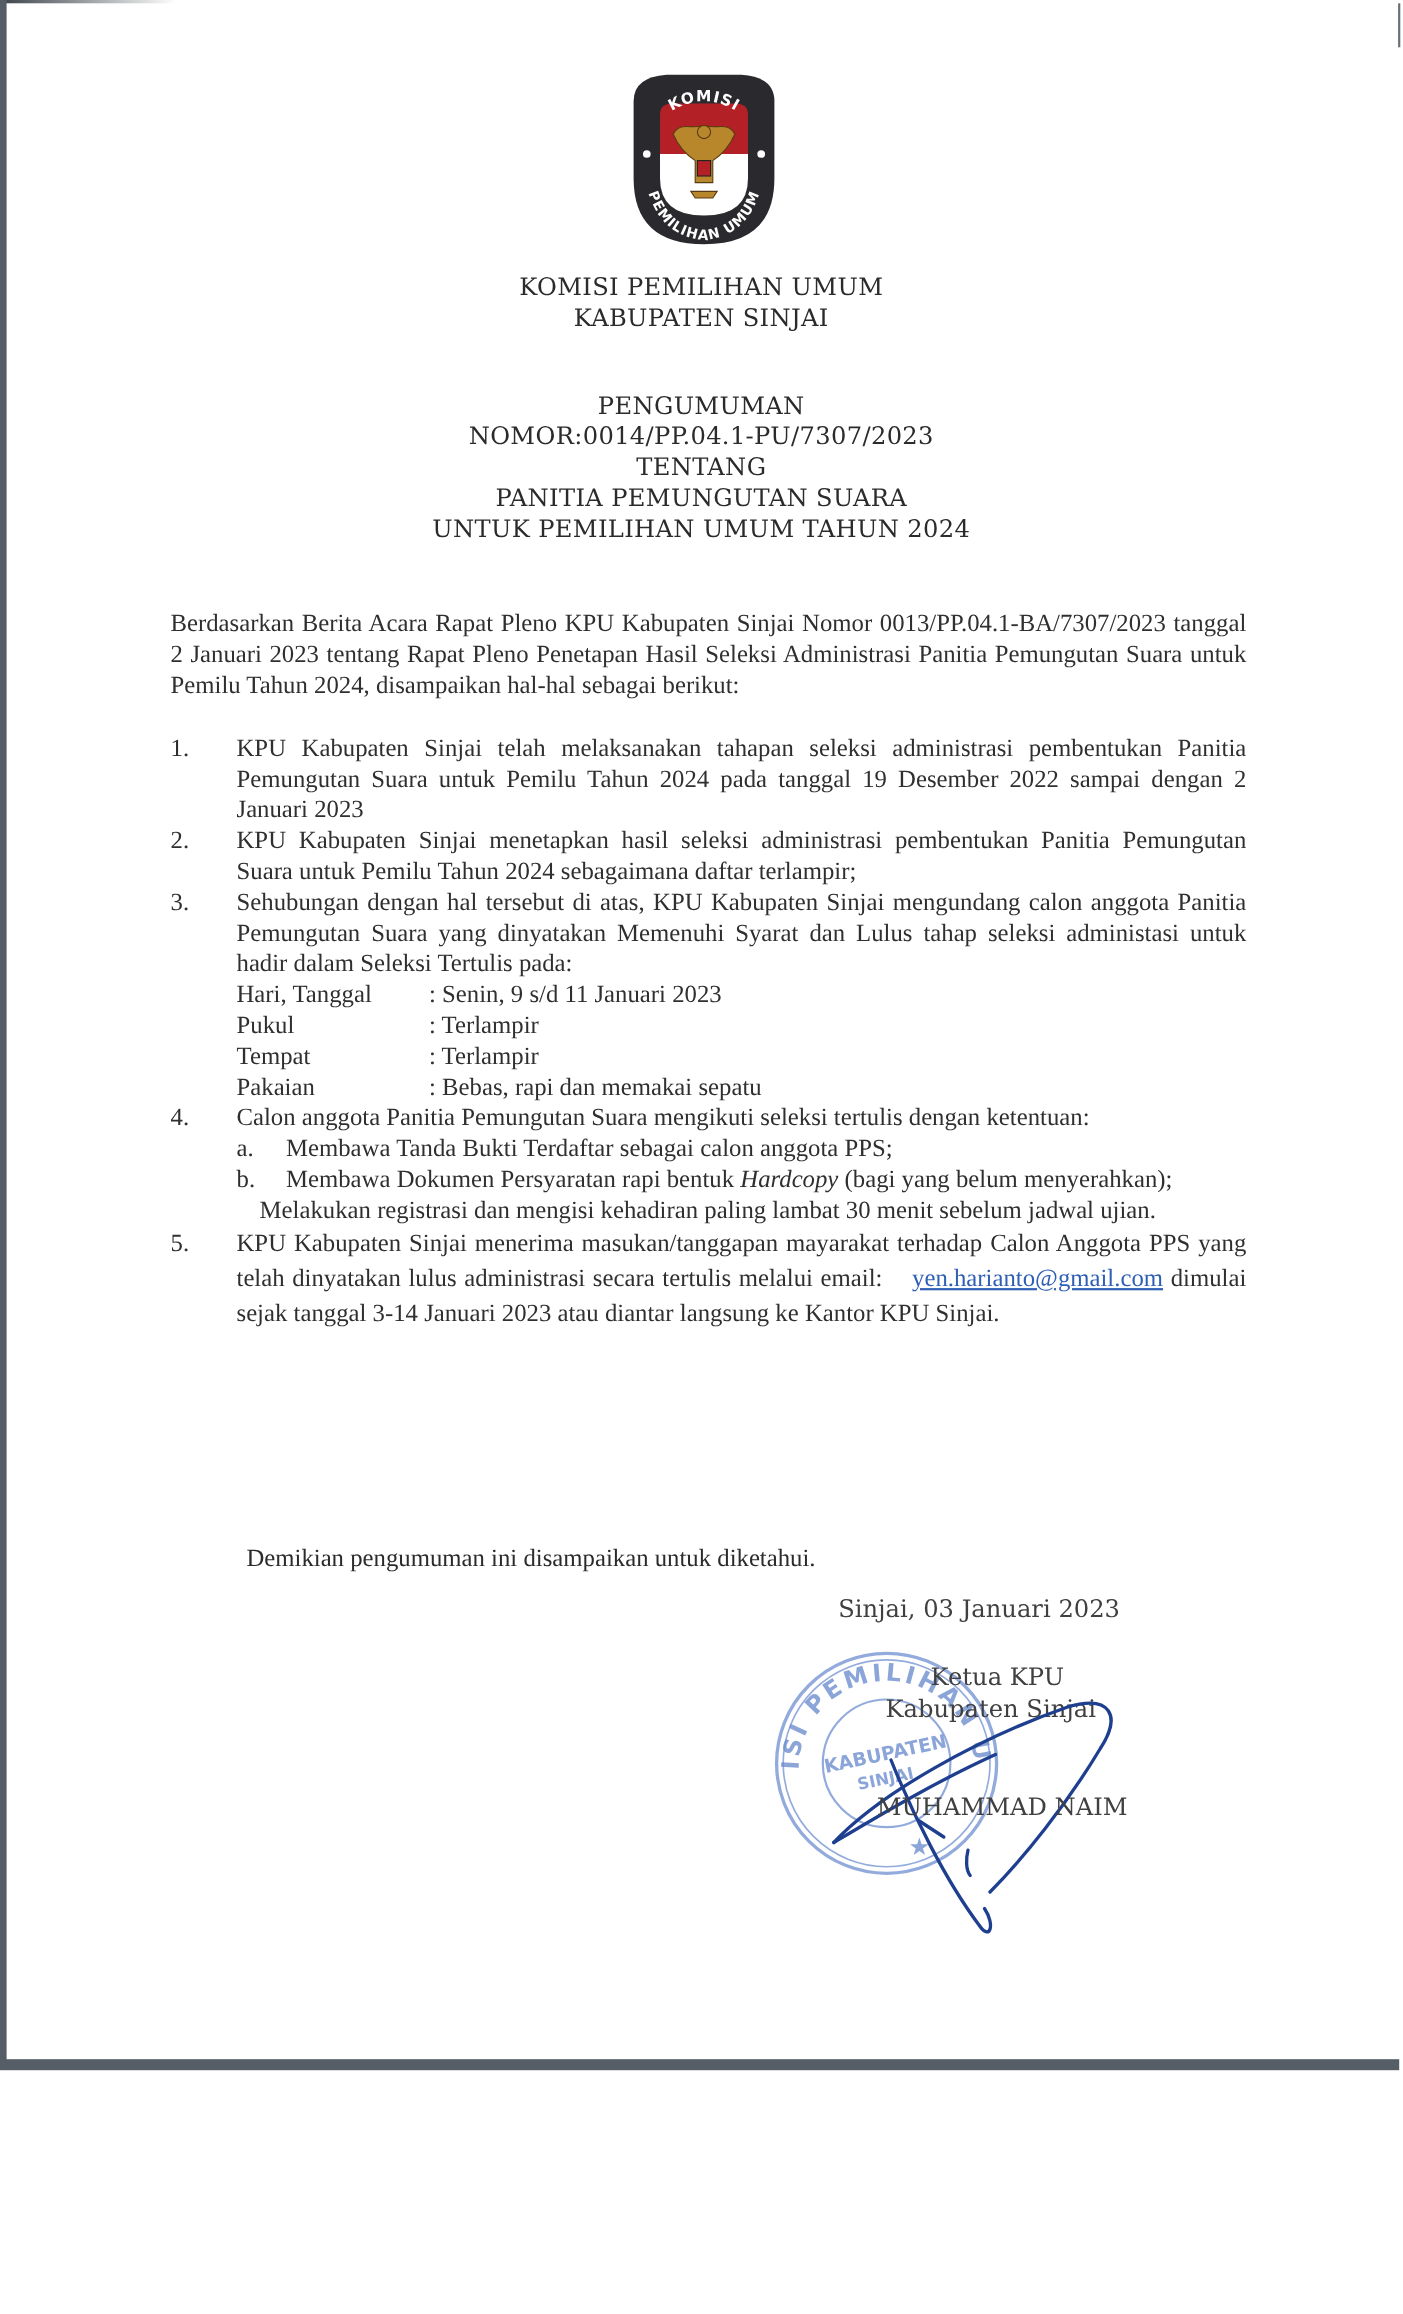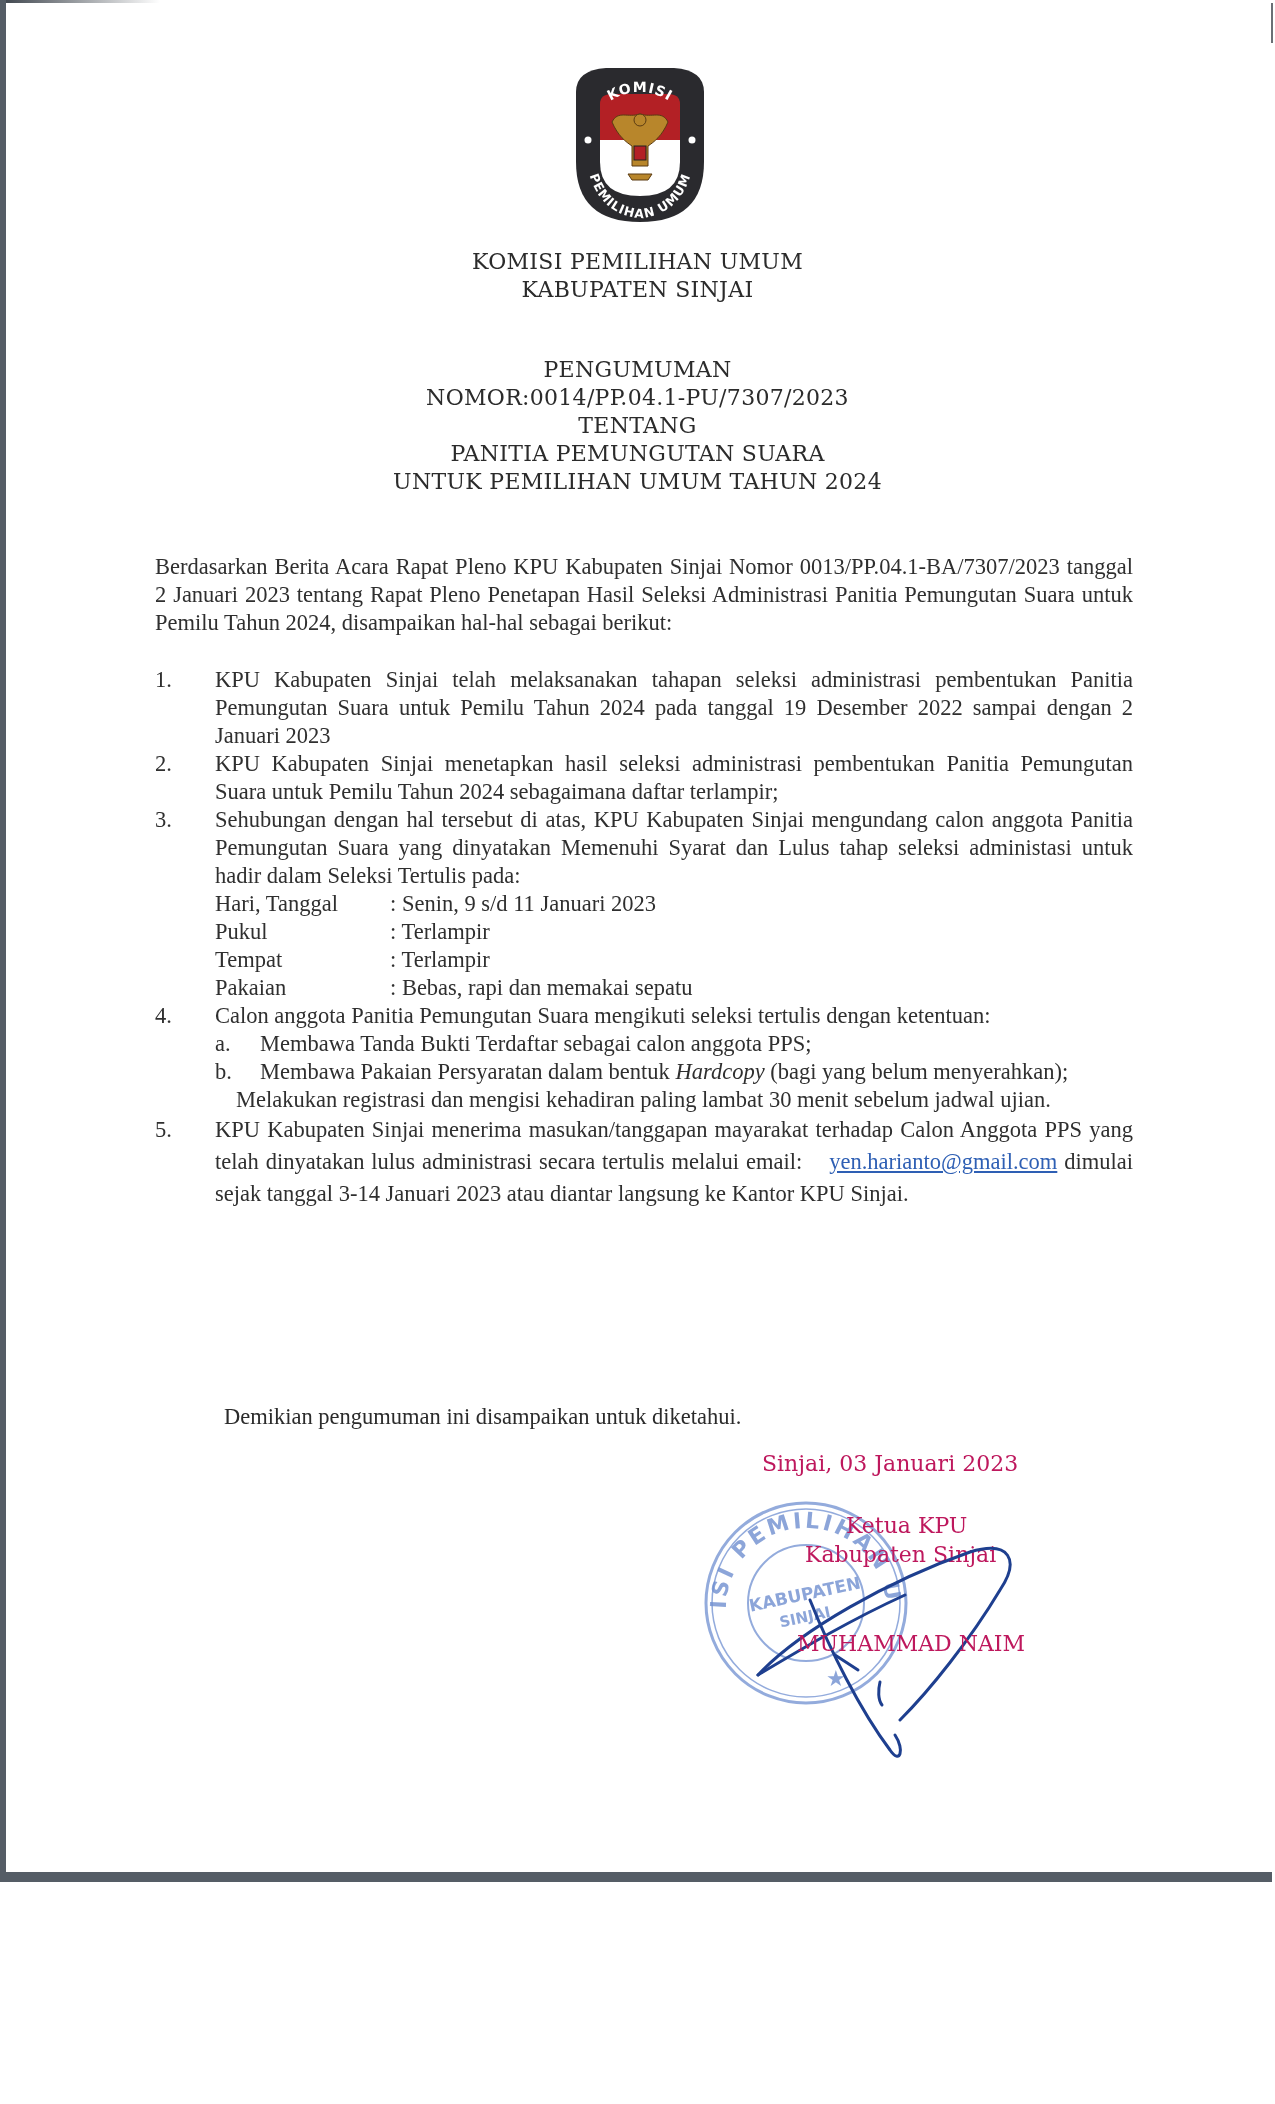--- a/index.html
+++ b/index.html
@@ -23,21 +23,21 @@
   .item { position:relative; padding-left:60px; text-align:justify; }
   .item .num { position:absolute; left:0; top:0; }
   .kv { display:flex; }
   .kv .k { width:175px; }
   .sub { position:relative; padding-left:45px; text-align:justify; }
   .sub .num { position:absolute; left:0; top:0; }
   .item5 { line-height:32px; }
   .email { color:#2e5fb4; text-decoration:underline; cursor:pointer;margin-left:20px; }
   .closing { position:absolute; left:224px; top:1404px; font-size:22.5px; font-family:"Liberation Serif", serif; }
 
-  .sig { position:absolute; font-size:22px; font-family:"DejaVu Serif", serif; color:#be185d; }
+  .sig { position:absolute; font-size:22px; font-family:"DejaVu Serif", serif; color:#404040; }
   .sig-date { left:762px; top:1451px; }
   .sig-role1 { left:846px; top:1513px; }
   .sig-role2 { left:805px; top:1542px; }
   .sig-name { left:797px; top:1631px;text-align:center; }
   .stamp { position:absolute; left:696px; top:1488px; width:220px; height:220px; }
   .signature { position:absolute; left:740px; top:1540px; width:280px; height:230px; }
 </style>
 </head>
 <body>
 
@@ -116,21 +116,21 @@
   </div>
   <div class="item">
     <span class="num">4.</span>
     <div>Calon anggota Panitia Pemungutan Suara mengikuti seleksi tertulis dengan ketentuan:</div>
     <div class="sub">
       <span class="num">a.</span>
       <span>Membawa Tanda Bukti Terdaftar sebagai calon anggota PPS;</span>
     </div>
     <div class="sub">
       <span class="num">b.</span>
-      <span>Membawa Pakaian Persyaratan dalam bentuk </span><i>Hardcopy</i><span> (bagi yang belum menyerahkan);</span>
+      <span>Membawa Dokumen Persyaratan rapi bentuk </span><i>Hardcopy</i><span> (bagi yang belum menyerahkan);</span>
     </div>
     <div style="text-align:justify;margin-left:21px;">Melakukan registrasi dan mengisi kehadiran paling lambat 30 menit sebelum jadwal ujian.</div>
   </div>
   <div class="item item5">
     <span class="num">5.</span>
     <span>KPU Kabupaten Sinjai menerima masukan/tanggapan mayarakat terhadap Calon Anggota PPS yang telah dinyatakan lulus administrasi secara tertulis melalui email: </span><a class="email">yen.harianto@gmail.com</a><span> dimulai sejak tanggal 3-14 Januari 2023 atau diantar langsung ke Kantor KPU Sinjai.</span>
   </div>
 </div>
 
 <div class="closing">Demikian pengumuman ini disampaikan untuk diketahui.</div>

